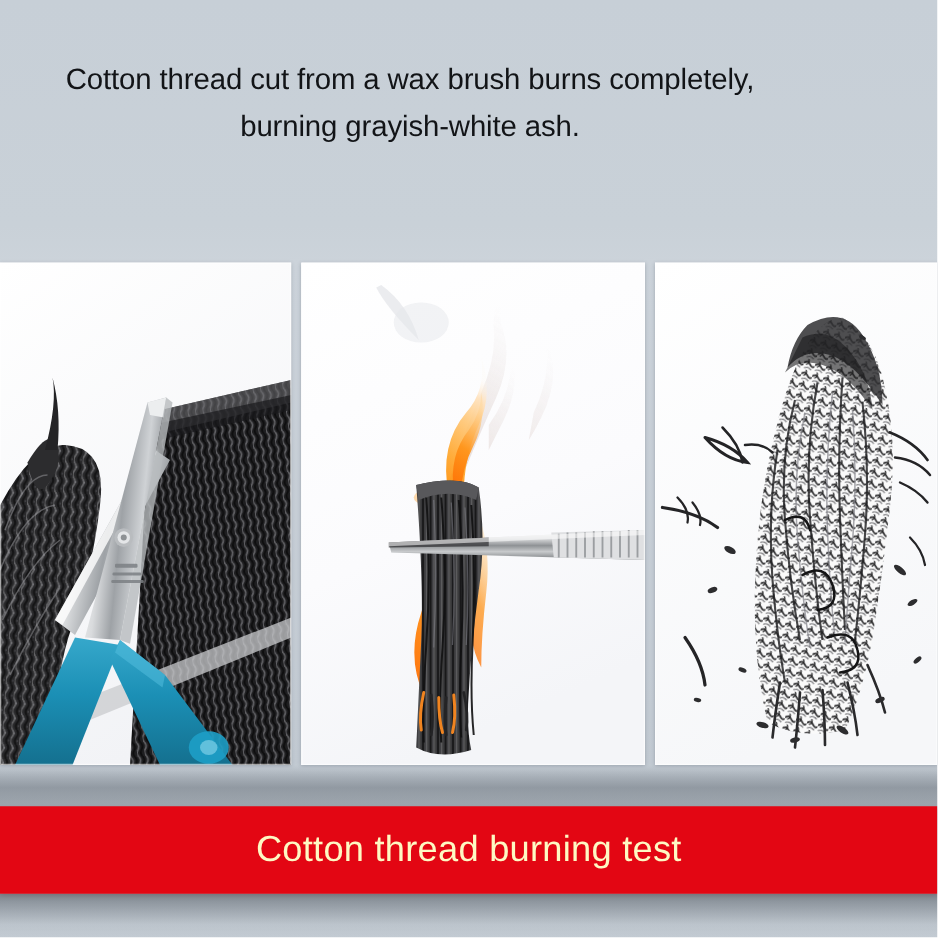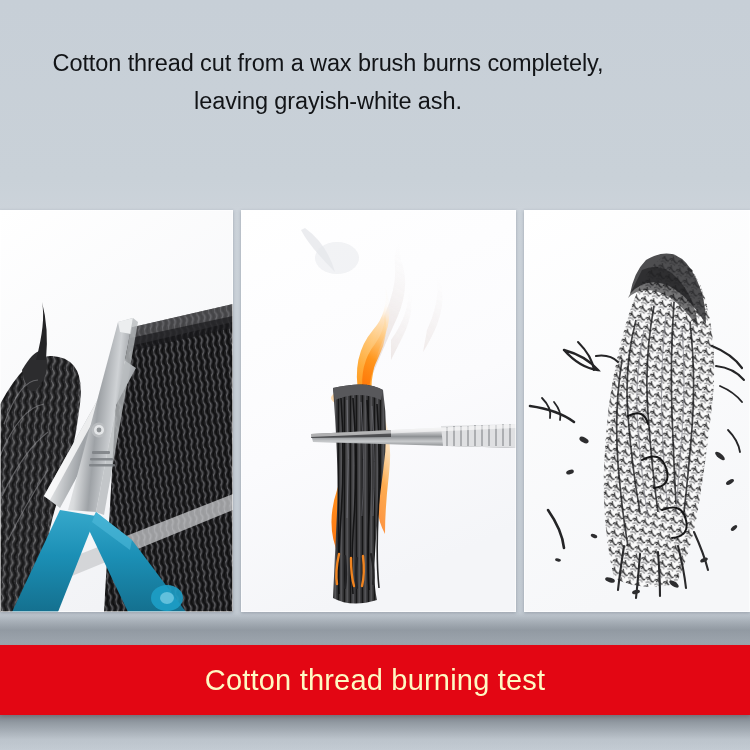--- a/index.html
+++ b/index.html
@@ -81,21 +81,21 @@
   #sheen-below { top: 715px; height: 35px;
     background: linear-gradient(180deg, rgba(108,116,125,.75) 0%, rgba(175,183,191,.25) 70%, rgba(198,206,214,0) 100%); }
 </style>
 </head>
 <body>
 
 <div id="page">
 
   <div id="headline">
     <span class="ln">Cotton thread cut from a wax brush burns completely,</span>
-    <span class="ln">leaving grayish-white ash.</span>
+    <span class="ln">burning grayish-white ash.</span>
   </div>
 
   <div class="panel" id="panel-left">
     <svg viewBox="0 0 233 402" preserveAspectRatio="xMidYMid slice">
       <defs>
         <linearGradient id="pWhite" x1="0" y1="0" x2="0.4" y2="1">
           <stop offset="0" stop-color="#ffffff"></stop>
             <stop offset="1" stop-color="#f2f3f6"></stop>
         </linearGradient>
         <linearGradient id="blade" x1="0" y1="0" x2="1" y2="0.3">

